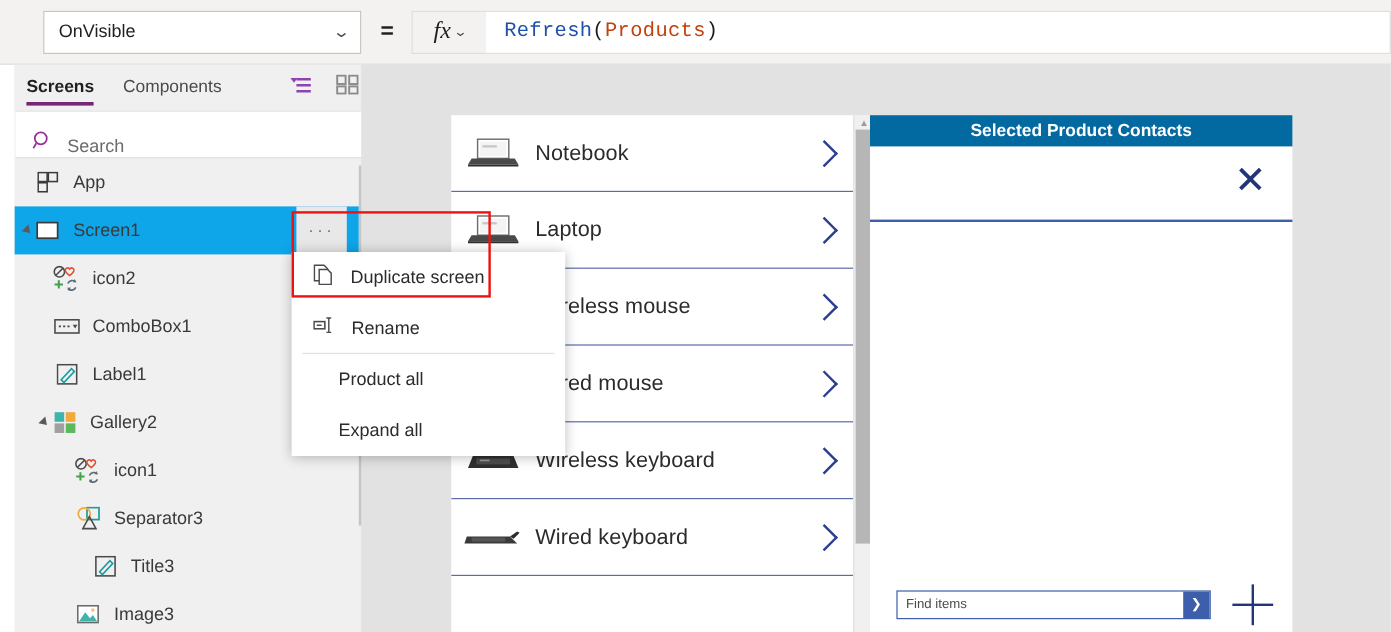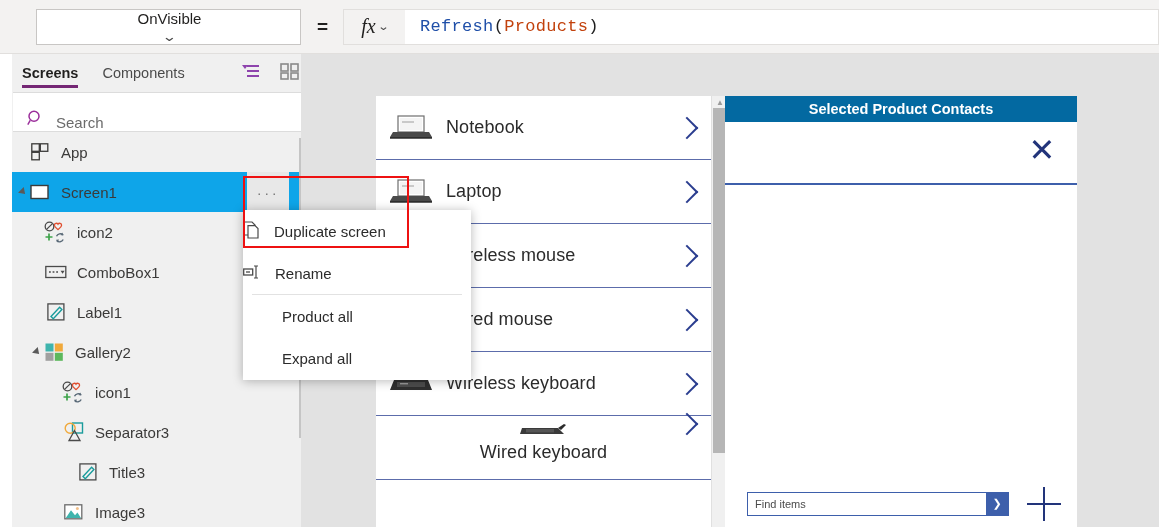--- a/index.html
+++ b/index.html
@@ -15,21 +15,21 @@
     position: absolute; left: 0; top: 0; width: 1159px; height: 54px;
     background: #f3f2f1;
     border-bottom: 1px solid #e1dfdd;
     display: flex; align-items: center;
   }
   #property-select {
     margin-left: 36px; width: 265px; height: 36px;
     background: #ffffff; border: 1px solid #c8c6c4;
     display: flex; align-items: center; justify-content: space-between;
     padding: 0 10px 0 12px;
-    font-size: 15px; color: #201f1e; flex-direction: column;
+    font-size: 15px; color: #201f1e;
   }
   #property-select .chev { font-size: 13px; color: #4a4a4a; transform: scaleX(1.4); }
   #equals-sign {
     margin: 0 16px; font-size: 19px; font-weight: 700; color: #201f1e;
     letter-spacing: -1px;
   }
   #fx-box {
     width: 62px; height: 36px; background: #f3f2f1;
     border: 1px solid #e1dfdd; border-right: none;
     display: flex; align-items: center; justify-content: center; gap: 3px;
@@ -116,21 +116,21 @@
 
   
   #gallery {
     position: absolute; left: 75px; top: 42px; width: 335px; height: 442px;
     background: #ffffff; overflow: hidden;
   }
   .gallery-item {
     height: 64px; display: flex; align-items: center;
     border-bottom: 1px solid #5c6cab; position: relative;
   }
-  .gallery-item:last-child { border-bottom: 1px solid #5c6cab; flex-direction: column; }
+  .gallery-item:last-child { border-bottom: 1px solid #5c6cab; }
   .thumb { width: 70px; display: flex; align-items: center; justify-content: center; }
   .item-label {
     font-size: 18px; font-weight: 400; color: #2b2b2b; letter-spacing: .1px;
   }
   .chev-right {
     position: absolute; right: 16px; width: 16px; height: 16px;
     border-top: 2.6px solid #2a3d8f; border-right: 2.6px solid #2a3d8f;
     transform: rotate(45deg);
   }
   #gallery-scrollbar {
@@ -184,21 +184,21 @@
 
   
   #context-menu {
     position: absolute; left: 243px; top: 210px; width: 228px; height: 170px;
     background: #ffffff;
     box-shadow: 0 1px 10px rgba(0,0,0,.28);
     z-index: 40;
   }
   .menu-item {
     height: 42px; display: flex; align-items: center;
-    font-size: 15px; color: #2b2b2b; gap: 14px;
+    font-size: 15px; color: #2b2b2b; padding-left: 18px; gap: 14px;
   }
   .menu-item.no-icon { padding-left: 39px; }
   .menu-sep { height: 1px; background: #e2e2e2; margin: 0 9px; }
 
   #highlight-box {
     position: absolute; left: 243px; top: 176px; width: 166px; height: 72px;
     border: 2.5px solid #ee1111; z-index: 60; pointer-events: none;
   }
 </style>
 </head>

